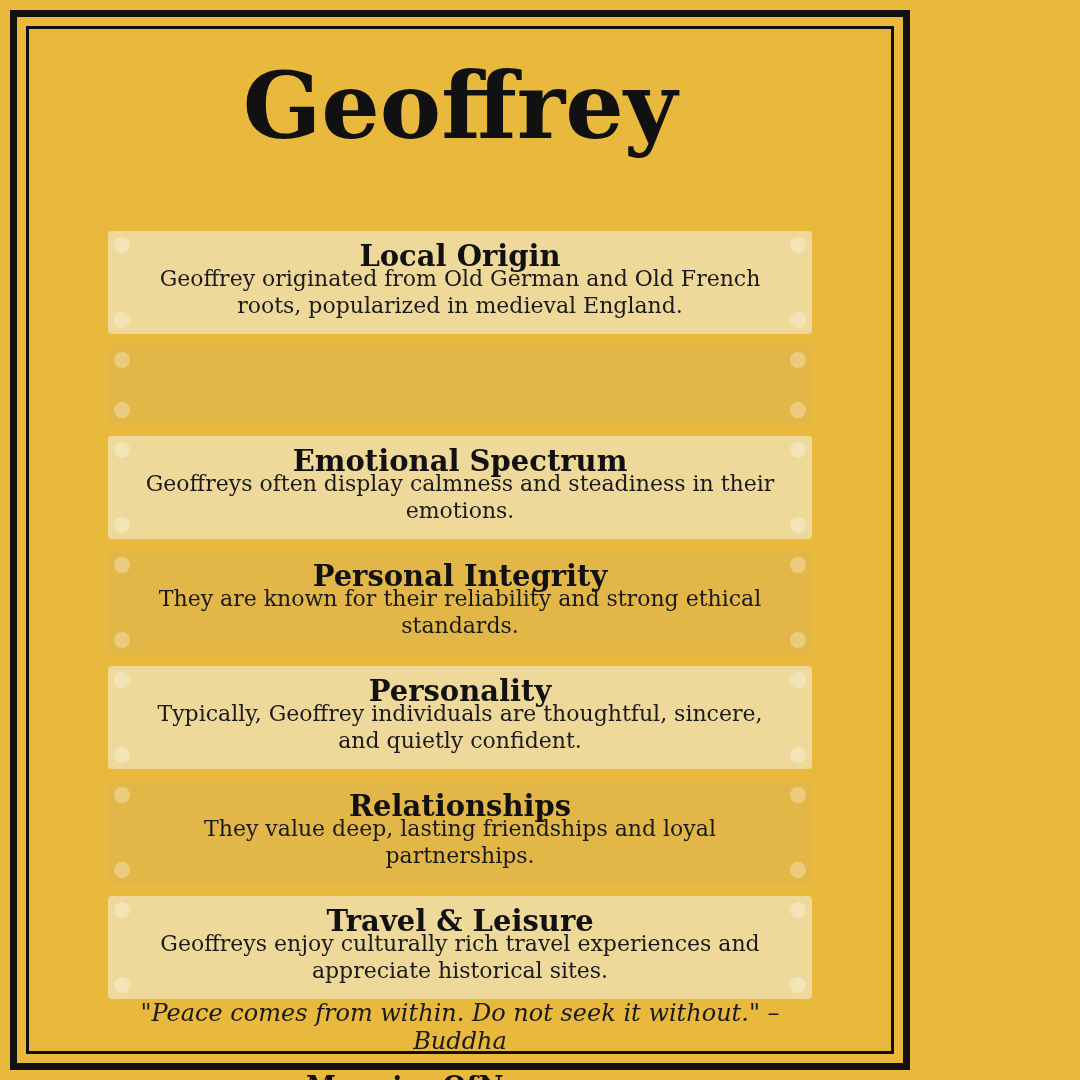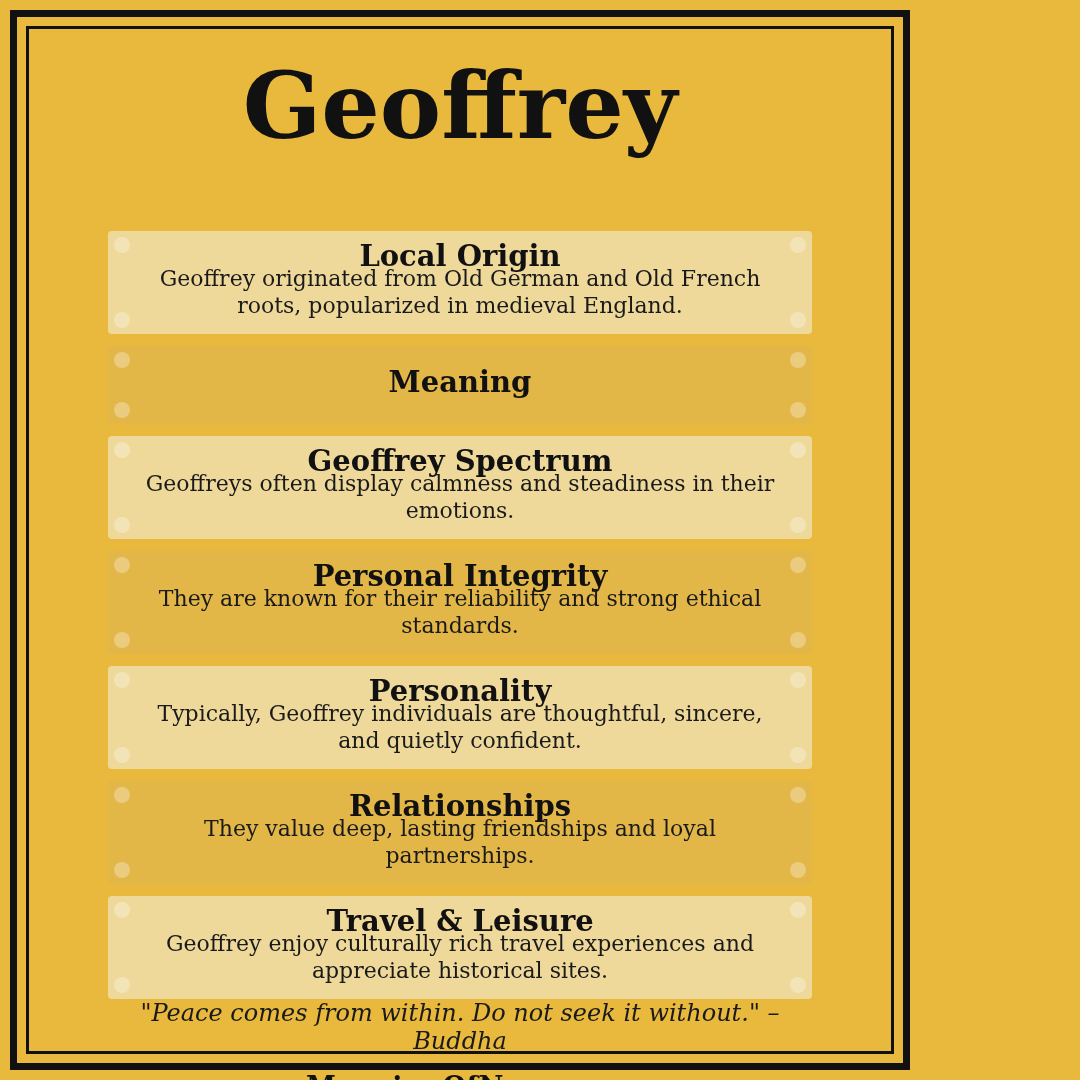--- a/index.html
+++ b/index.html
@@ -147,29 +147,28 @@
         <span class="knob br"></span>
         <div class="card-title">Local Origin</div>
         <div class="card-text">Geoffrey originated from Old German and Old French roots, popularized in medieval England.</div>
       </div>
 
       <div class="card dark">
         <span class="knob tl"></span>
         <span class="knob tr"></span>
         <span class="knob bl"></span>
         <span class="knob br"></span>
-        <div class="card-title">Meaning</div>
-      </div>
-
-      <div class="card light">
-        <span class="knob tl"></span>
-        <span class="knob tr"></span>
-        <span class="knob bl"></span>
-        <span class="knob br"></span>
-        <div class="card-title">Geoffrey Spectrum</div>
+      </div>
+
+      <div class="card light">
+        <span class="knob tl"></span>
+        <span class="knob tr"></span>
+        <span class="knob bl"></span>
+        <span class="knob br"></span>
+        <div class="card-title">Emotional Spectrum</div>
         <div class="card-text">Geoffreys often display calmness and steadiness in their emotions.</div>
       </div>
 
       <div class="card dark">
         <span class="knob tl"></span>
         <span class="knob tr"></span>
         <span class="knob bl"></span>
         <span class="knob br"></span>
         <div class="card-title">Personal Integrity</div>
         <div class="card-text">They are known for their reliability and strong ethical standards.</div>
@@ -192,21 +191,21 @@
         <div class="card-title">Relationships</div>
         <div class="card-text">They value deep, lasting friendships and loyal partnerships.</div>
       </div>
 
       <div class="card light">
         <span class="knob tl"></span>
         <span class="knob tr"></span>
         <span class="knob bl"></span>
         <span class="knob br"></span>
         <div class="card-title">Travel &amp; Leisure</div>
-        <div class="card-text">Geoffrey enjoy culturally rich travel experiences and appreciate historical sites.</div>
+        <div class="card-text">Geoffreys enjoy culturally rich travel experiences and appreciate historical sites.</div>
       </div>
 
     </div>
 
     <div class="footer">
       <div class="quote">"Peace comes from within. Do not seek it without." – Buddha</div>
       <div class="brand">MeaningOfName.co</div>
     </div>
 
   </div>

